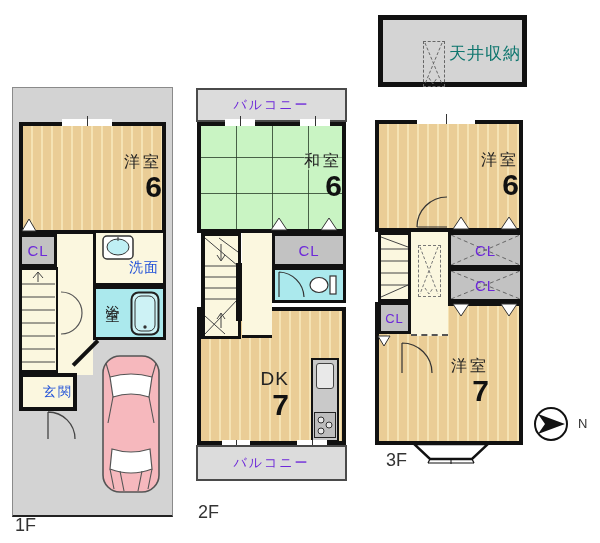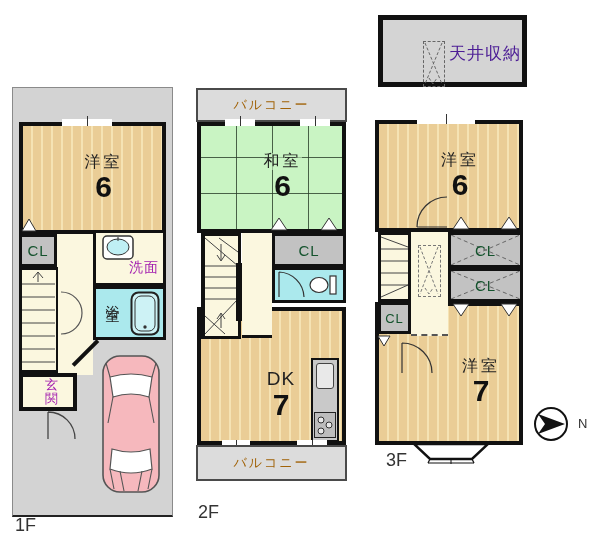--- a/index.html
+++ b/index.html
@@ -2,39 +2,39 @@
 <html><head>
 <meta charset="utf-8">
 <style>
   html,body{margin:0;padding:0;background:#fff;}
   #canvas{position:relative;width:600px;height:543px;background:#ffffff;overflow:hidden;
           font-family:"Liberation Sans","DejaVu Sans",sans-serif;color:#222;}
   .abs{position:absolute;box-sizing:border-box;}
   
   .lot{background:#d3d3d3;border:1px solid #8a8a8a;border-bottom:2px solid #222;}
   .balcony{background:#dcdcdc;border:2px solid #4a4a4a;display:flex;align-items:center;justify-content:center;}
-  .balcony span{font-size:13px;letter-spacing:2px;color:#a16207;}
+  .balcony span{font-size:13px;letter-spacing:2px;color:#6d28d9;}
   .room-tan{background:repeating-linear-gradient(90deg,#eacd96 0 8px,#f5e3b4 8px 10px);border:4px solid #111;}
   .room-tatami{background-color:#c9f4c3;
      background-image:repeating-linear-gradient(90deg,transparent 0 35px,rgba(40,60,40,.8) 35px 36px),
                       repeating-linear-gradient(0deg,transparent 0 35px,rgba(40,60,40,.8) 35px 36px);
      border:4px solid #111;}
   .cream{background:#fbf7df;}
   .closet{background:#c2c2c2;border:3px solid #111;display:flex;align-items:center;justify-content:center;overflow:hidden;}
-  .closet span{font-size:15px;color:#14532d;letter-spacing:1px;text-align:center;}
+  .closet span{font-size:15px;color:#6d28d9;letter-spacing:1px;text-align:center;}
   .cyan{background:#abe9ed;border:3px solid #111;}
   .stairs{background:#fbf7df;border:3px solid #111;}
-  .roomlabel{display:flex;flex-direction:column;align-items:center;justify-content:center;line-height:1.05;padding-left:22px;}
+  .roomlabel{display:flex;flex-direction:column;align-items:flex-end;justify-content:center;line-height:1.05;}
   .rname{font-size:16px;letter-spacing:3px;color:#222;}
   .rnum{font-size:30px;font-weight:bold;color:#111;}
   .floorlabel{font-size:18px;color:#333;}
   .window{background:#fff;}
   .window i{position:absolute;left:50%;top:-3px;width:1px;height:10px;background:#333;}
   svg{display:block;}
-  .smalltxt{font-size:14px;color:#a21caf;}
+  .smalltxt{font-size:14px;color:#1d4ed8;}
 </style>
 </head>
 <body>
 
 <div id="canvas">
 
   <div class="abs lot" style="left:12px;top:87px;width:161px;height:430px;"></div>
 
   <div class="abs cream" style="left:21px;top:232px;width:72px;height:143px;"></div>
 
@@ -296,21 +296,21 @@
   <div class="abs" style="left:378px;top:15px;width:149px;height:72px;background:#d4d4d4;border:5px solid #111;">
     <div class="abs" style="left:40px;top:21px;width:22px;height:46px;border:1.5px dashed #666;">
       <svg width="19" height="43">
         <g stroke="#666" stroke-width="1" stroke-dasharray="3 2" fill="none">
           <line x1="1" y1="1" x2="18" y2="42"></line>
             <line x1="18" y1="1" x2="1" y2="42"></line>
           <polyline points="5,36 9,42 13,36"></polyline>
         </g>
       </svg>
     </div>
-    <span style="position:absolute;left:66px;top:22px;font-size:17px;letter-spacing:1px;color:#4c1d95;">天井収納</span>
+    <span style="position:absolute;left:66px;top:22px;font-size:17px;letter-spacing:1px;color:#0f766e;">天井収納</span>
   </div>
 
   <div class="abs" style="left:534px;top:407px;width:34px;height:34px;border:2px solid #111;border-radius:50%;background:#fff;">
     <svg width="30" height="30" style="position:absolute;left:0;top:0;">
       <polygon points="2,5 29,15 2,25 9,15" fill="#111"></polygon>
     </svg>
   </div>
   <div class="abs" style="left:578px;top:416px;font-size:13px;color:#333;">N</div>
 
 </div>

